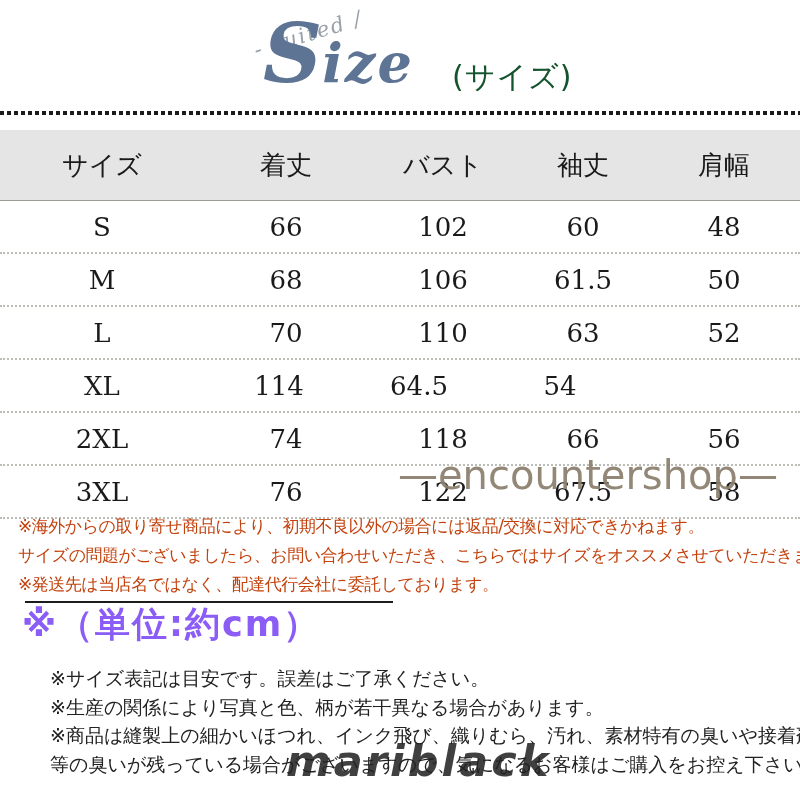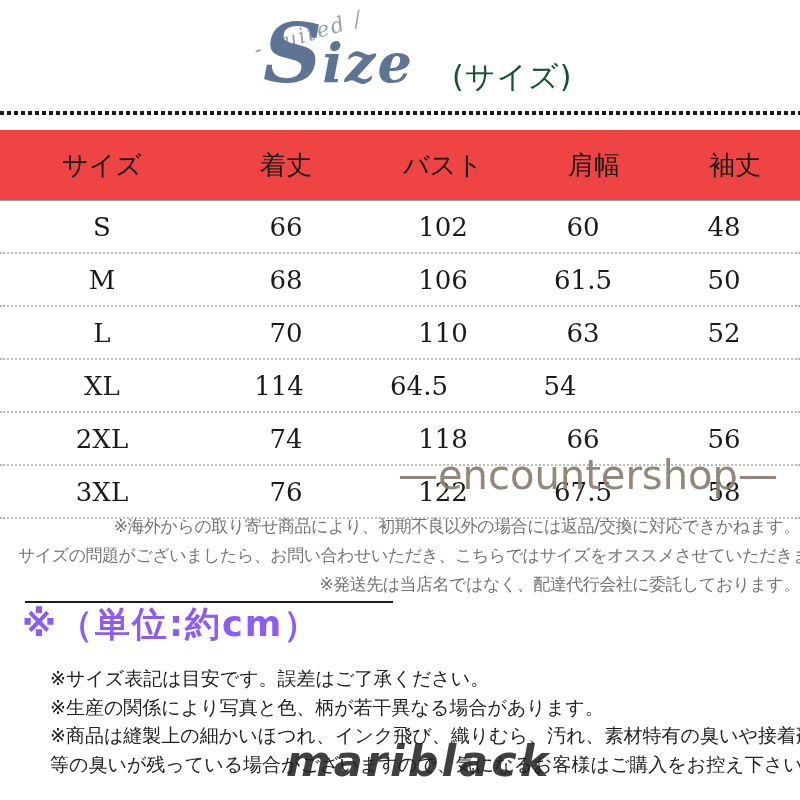--- a/index.html
+++ b/index.html
@@ -30,21 +30,21 @@
     position:absolute;left:452px;top:57px;
     font-size:30px;color:#14532d;font-weight:400;letter-spacing:1px;text-align:center;
   }
   
   .dashed-divider{
     position:absolute;top:111px;left:0;width:800px;height:4px;
     background:repeating-linear-gradient(90deg,#1b1b1b 0 4px,transparent 4px 7px);
   }
   
   .size-table{position:absolute;top:130px;left:0;width:800px;}
-  .thead{display:flex;height:70px;align-items:center;background:#ef4444;border-bottom:1px solid #9b9b96;}
+  .thead{display:flex;height:70px;align-items:center;background:#e5e5e5;border-bottom:1px solid #9b9b96;}
   .tr{display:flex;height:51px;align-items:center;border-bottom:2px dotted #bdbdb7;background:#fff;}
   .th,.td{
     text-align:center;
     font-family:"DejaVu Serif","Liberation Serif",serif;
     color:#1a1a1a;font-size:26px;
   }
   .c0{width:25.5%;} .c1{width:20.5%;} .c2{width:18.75%;} .c3{width:16.25%;} .c4{width:19%;}
   
   .wm-shop{
     position:absolute;left:398px;top:452px;z-index:3;
@@ -52,22 +52,22 @@
     font-family:"DejaVu Sans","Liberation Sans",sans-serif;
   }
   .wm-brand{
     position:absolute;left:286px;top:736px;z-index:1;
     font-size:43px;font-style:italic;font-weight:bold;
     letter-spacing:3px;color:#404040;
   }
   
   .pink-notes{
     position:absolute;left:18px;top:512px;width:782px;z-index:2;
-    color:#737373;font-size:17px;line-height:29px;
-    letter-spacing:-0.5px;white-space:nowrap;text-align:right;
+    color:#c2410c;font-size:17px;line-height:29px;
+    letter-spacing:-0.5px;white-space:nowrap;
   }
   .pink-notes div{overflow:hidden;}
   .heading-rule{
     position:absolute;left:25px;top:601px;width:368px;height:2px;background:#1c1c1c;
   }
   .unit-heading{
     position:absolute;left:22px;top:601px;
     font-size:35px;font-weight:600;color:#8b5cf6;letter-spacing:2px;
   }
   .black-notes{
@@ -86,22 +86,22 @@
   <div class="subtitle">(サイズ)</div>
 </div>
 
 <div class="dashed-divider"></div>
 
 <div class="size-table">
   <div class="thead">
     <div class="th c0">サイズ</div>
     <div class="th c1">着丈</div>
     <div class="th c2">バスト</div>
+    <div class="th c3">袖丈</div>
     <div class="th c4">肩幅</div>
-    <div class="th c3">袖丈</div>
   </div>
 
   <div class="tr">
     <div class="td c0">S</div>
     <div class="td c1">66</div>
     <div class="td c2">102</div>
     <div class="td c3">60</div>
     <div class="td c4">48</div>
   </div>
   <div class="tr">

